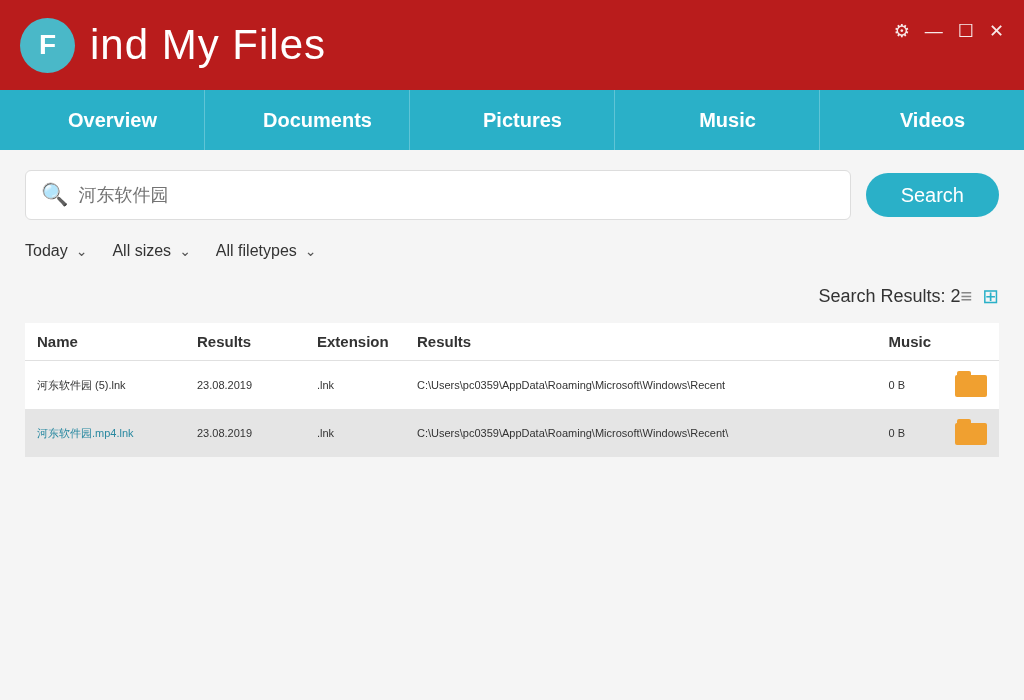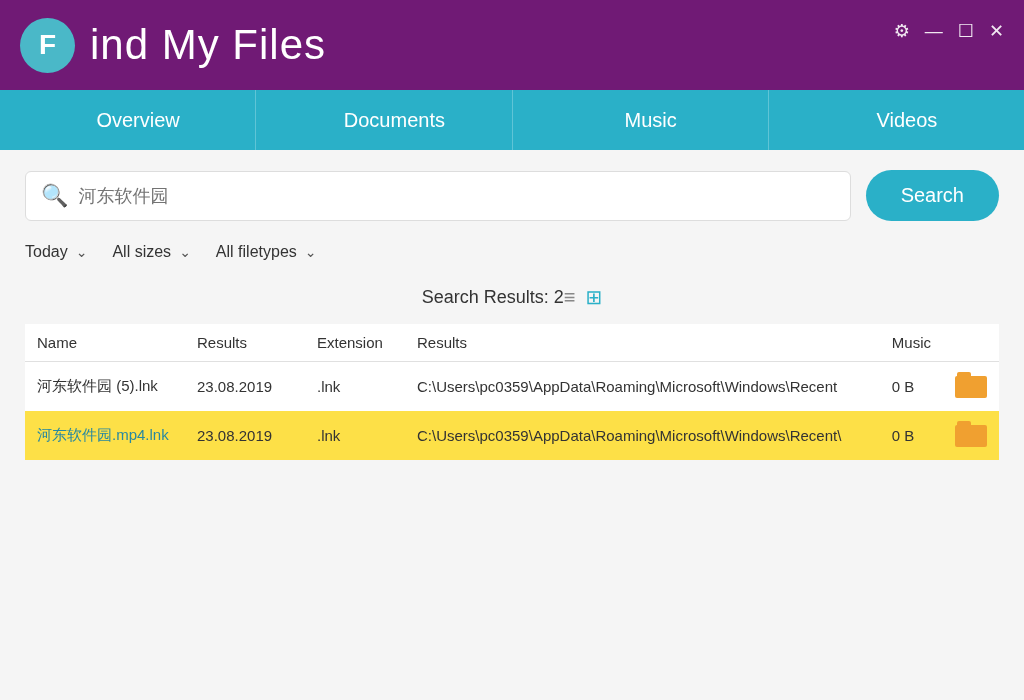--- a/index.html
+++ b/index.html
@@ -1,20 +1,20 @@
 <!DOCTYPE html>
 <html><head>
   <meta charset="utf-8">
   <style>
     * { margin: 0; padding: 0; box-sizing: border-box; }
     body { width: 1024px; height: 700px; font-family: 'Segoe UI', Arial, sans-serif; background: #f5f5f5; overflow: hidden; }
 
     
     #titlebar {
-      background: #701a75;
+      background: #b91c1c;
       height: 90px;
       display: flex;
       align-items: center;
       padding: 0 20px;
       position: relative;
     }
     #app-logo {
       width: 55px;
       height: 55px;
       border-radius: 50%;
@@ -59,21 +59,21 @@
       display: flex;
       height: 60px;
     }
     .nav-tab {
       flex: 1;
       display: flex;
       align-items: center;
       justify-content: center;
       color: white;
       font-size: 20px;
-      font-weight: 400;
+      font-weight: 700;
       cursor: pointer;
       border-right: 1px solid rgba(255,255,255,0.25);
       position: relative;
       transition: background 0.15s;
       margin-left: 21px;
     }
     .nav-tab:last-child { border-right: none; }
     .nav-tab.active {
       background: #1a9ab0;
     }
@@ -125,21 +125,21 @@
       color: #737373;
       flex: 1;
       background: transparent;
     }
     #search-button {
       background: #2ab0c8;
       color: white;
       border: none;
       border-radius: 28px;
       padding: 4px 35px;
-      height: 51px;
+      height: 44px;
       font-size: 20px;
       cursor: pointer;
       font-weight: 400;
       white-space: nowrap;
     }
 
     
     #filters {
       display: flex;
       gap: 25px;
@@ -156,21 +156,21 @@
     }
     .filter-dropdown .chevron {
       font-size: 14px;
       color: #555;
     }
 
     
     #results-header {
       display: flex;
       align-items: center;
-      justify-content: center;
+      justify-content: flex-end;
       margin-bottom: 15px;
     }
     #results-title {
       font-size: 18px;
       color: #333;
       font-weight: 400;
     }
     #view-controls {
       display: flex;
       gap: 10px;
@@ -190,29 +190,29 @@
       background: white;
     }
     #results-table thead tr {
       border-bottom: 1px solid #e0e0e0;
     }
     #results-table th {
       text-align: left;
       padding: 10px 12px;
       font-size: 15px;
       color: #333;
-      font-weight: 400;
+      font-weight: 700;
     }
     #results-table td {
       padding: 10px 12px;
-      font-size: 15px;
+      font-size: 11px;
       color: #333;
     }
     .row-normal td { background: white; }
-    .row-highlight td { background: #fde047; color: #2ab0c8; }
+    .row-highlight td { background: #e5e5e5; color: #2ab0c8; }
     .row-highlight td { color: #2888a0; }
     .row-highlight td a { color: #2888a0; text-decoration: none; }
     .row-normal td a { color: #333; text-decoration: none; }
 
     .col-name { width: 160px; }
     .col-modified { width: 120px; }
     .col-ext { width: 100px; }
     .col-fullpath { width: auto; }
     .col-size { width: 60px; }
     .col-icon { width: 50px; text-align: center; }
@@ -261,20 +261,23 @@
     <span class="win-ctrl">✕</span>
   </div>
 </div>
 
 <div id="navbar">
   <div class="nav-tab">
       <span>Overview</span>
     </div>
   <div class="nav-tab">
       <span>Documents</span>
+    </div>
+  <div class="nav-tab">
+      <span>Pictures</span>
     </div>
   <div class="nav-tab">
       <span>Music</span>
     </div>
   <div class="nav-tab">
       <span>Videos</span>
     </div>
 </div>
 
 <div id="main">

